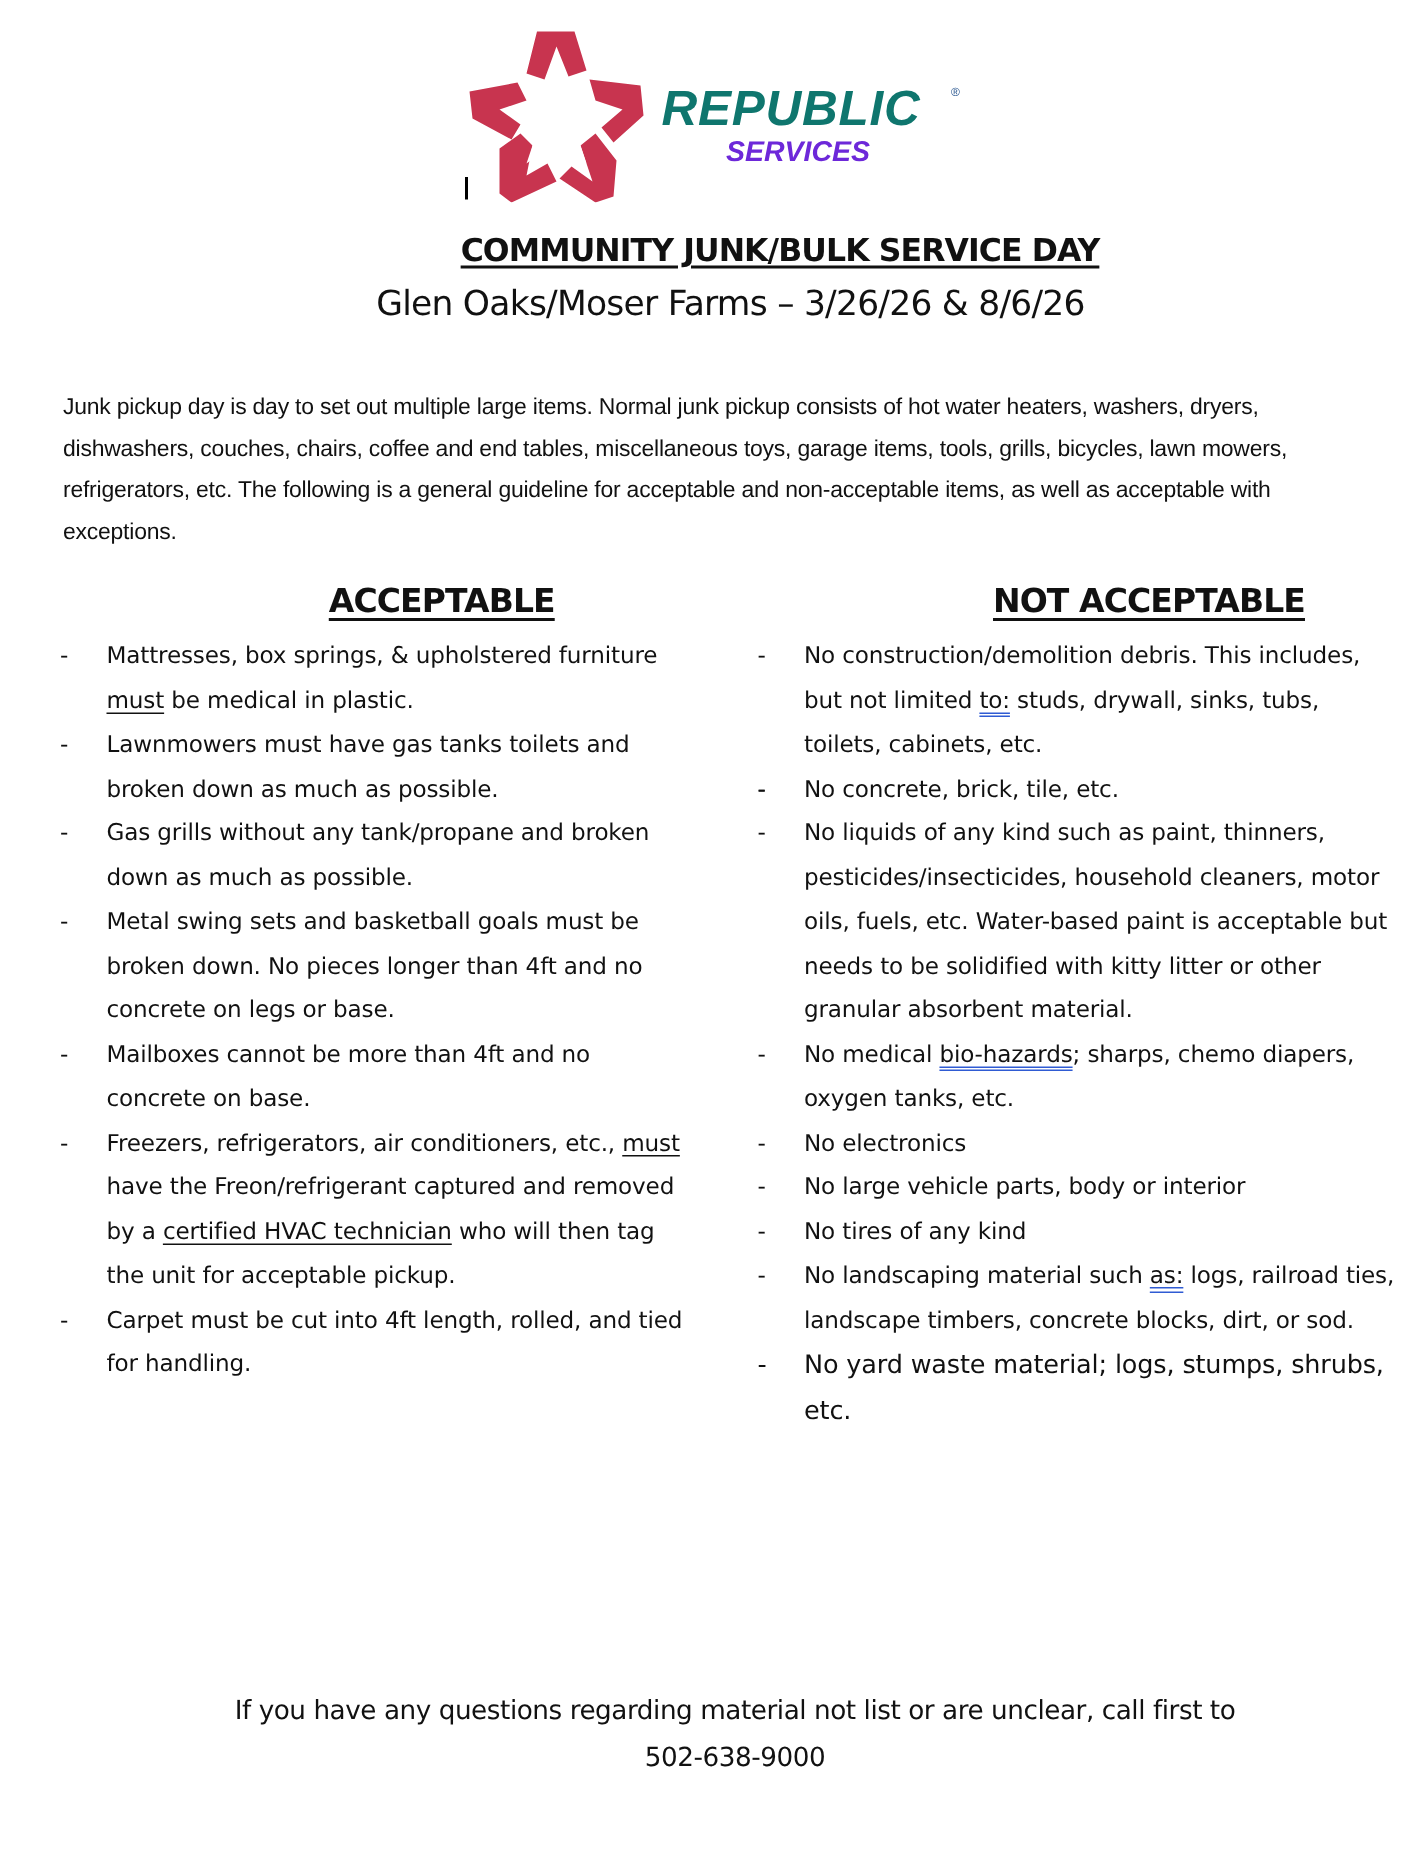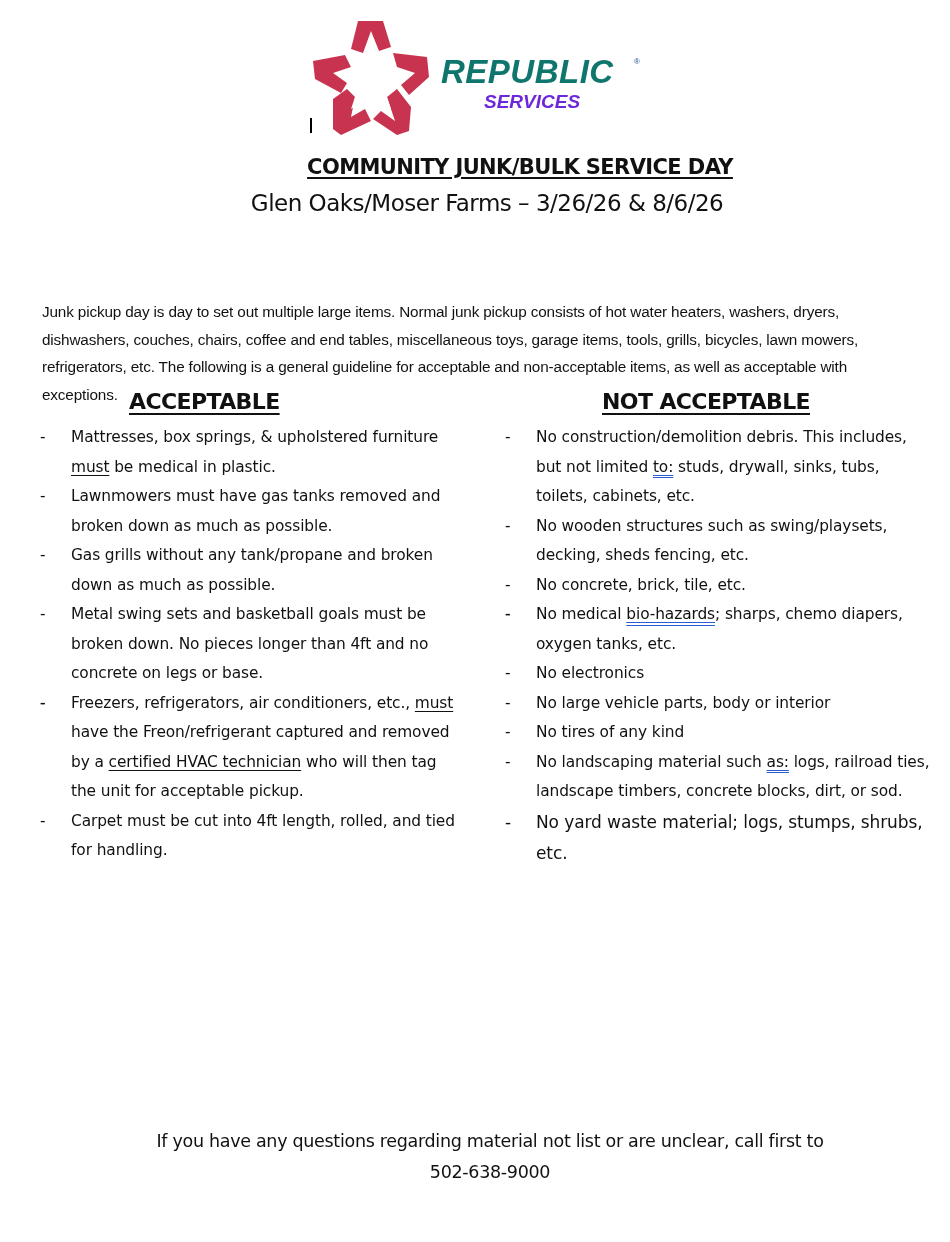--- a/index.html
+++ b/index.html
@@ -36,29 +36,28 @@
   }
   .title span { text-decoration: underline; text-underline-offset: 3px; }
   .subtitle {
     position: absolute; left: 0; width: 950px; top: 190px; text-align: center;
     font-family: "DejaVu Sans", sans-serif; font-size: 23px; letter-spacing: -0.5px; margin-left: 12px;
   }
   .intro {
     position: absolute; left: 42px; top: 258px; width: 880px;
     font-family: "Liberation Sans", sans-serif; font-size: 15.3px; line-height: 27.5px;
     letter-spacing: -0.15px;
-    margin-top: 40px;
   }
   .col { position: absolute; top: 385px; }
   .col-left { left: 40px; width: 420px; }
   .col-right { left: 505px; width: 425px; }
   .col-head {
     font-family: "DejaVu Sans", sans-serif; font-weight: bold; font-size: 22px;
     text-decoration: underline; text-underline-offset: 4px; letter-spacing: -0.6px;
-    height: 38px; line-height: 34px;
+    height: 38px; line-height: 34px; text-align: center;
   }
   .col-left .col-head { padding-left: 89px; }
   .col-right .col-head { padding-left: 97px; }
   ul.items { list-style: none; margin: 0; padding: 0; }
   ul.items li {
     position: relative; padding-left: 31px;
     font-family: "DejaVu Sans", sans-serif; font-size: 15.4px; line-height: 29.5px;
     letter-spacing: -0.1px;
   }
   ul.items li .dash { position: absolute; left: 0; top: 0; }
@@ -96,36 +95,36 @@
 
 <div class="title"><span>COMMUNITY JUNK/BULK SERVICE DAY</span></div>
 <div class="subtitle">Glen Oaks/Moser Farms – 3/26/26 &amp; 8/6/26</div>
 
 <div class="intro">Junk pickup day is day to set out multiple large items. Normal junk pickup consists of hot water heaters, washers, dryers, dishwashers, couches, chairs, coffee and end tables, miscellaneous toys, garage items, tools, grills, bicycles, lawn mowers, refrigerators, etc. The following is a general guideline for acceptable and non-acceptable items, as well as acceptable with exceptions.</div>
 
 <div class="col col-left">
   <div class="col-head">ACCEPTABLE</div>
   <ul class="items">
     <li><span class="dash">-</span><span>Mattresses, box springs, &amp; upholstered furniture </span><span class="ul">must</span><span> be medical in plastic.</span></li>
-    <li><span class="dash">-</span><span>Lawnmowers must have gas tanks removed and broken down as much as possible.</span></li>
+    <li><span class="dash">-</span><span>Lawnmowers must have gas tanks toilets and broken down as much as possible.</span></li>
     <li><span class="dash">-</span><span>Gas grills without any tank/propane and broken down as much as possible.</span></li>
     <li><span class="dash">-</span><span>Metal swing sets and basketball goals must be broken down. No pieces longer than 4ft and no concrete on legs or base.</span></li>
-    <li><span class="dash">-</span></li>
+    <li><span class="dash">-</span><span>Mailboxes cannot be more than 4ft and no concrete on base.</span></li>
     <li><span class="dash">-</span><span>Freezers, refrigerators, air conditioners, etc., </span><span class="ul">must</span><span> have the Freon/refrigerant captured and removed by a </span><span class="ul">certified HVAC technician</span><span> who will then tag the unit for acceptable pickup.</span></li>
     <li><span class="dash">-</span><span>Carpet must be cut into 4ft length, rolled, and tied for handling.</span></li>
   </ul>
 </div>
 
 <div class="col col-right">
   <div class="col-head">NOT ACCEPTABLE</div>
   <ul class="items">
     <li><span class="dash">-</span><span>No construction/demolition debris. This includes, but not limited </span><span class="squig">to:</span><span> studs, drywall, sinks, tubs, toilets, cabinets, etc.</span></li>
-    <li><span class="dash">-</span><span>No wooden structures such as swing/playsets, decking, sheds fencing, etc.</span></li>
+    <li><span class="dash">-</span></li>
     <li><span class="dash">-</span><span>No concrete, brick, tile, etc.</span></li>
-    <li><span class="dash">-</span></li>
+    <li><span class="dash">-</span><span>No liquids of any kind such as paint, thinners, pesticides/insecticides, household cleaners, motor oils, fuels, etc. Water-based paint is acceptable but needs to be solidified with kitty litter or other granular absorbent material.</span></li>
     <li><span class="dash">-</span><span>No medical </span><span class="squig">bio-hazards</span><span>; sharps, chemo diapers, oxygen tanks, etc.</span></li>
     <li><span class="dash">-</span><span>No electronics</span></li>
     <li><span class="dash">-</span><span>No large vehicle parts, body or interior</span></li>
     <li><span class="dash">-</span><span>No tires of any kind</span></li>
     <li><span class="dash">-</span><span>No landscaping material such </span><span class="squig">as:</span><span> logs, railroad ties, landscape timbers, concrete blocks, dirt, or sod.</span></li>
     <li class="big"><span class="dash">-</span><span>No yard waste material; logs, stumps, shrubs, etc.</span></li>
   </ul>
 </div>
 
 <div class="footer">

